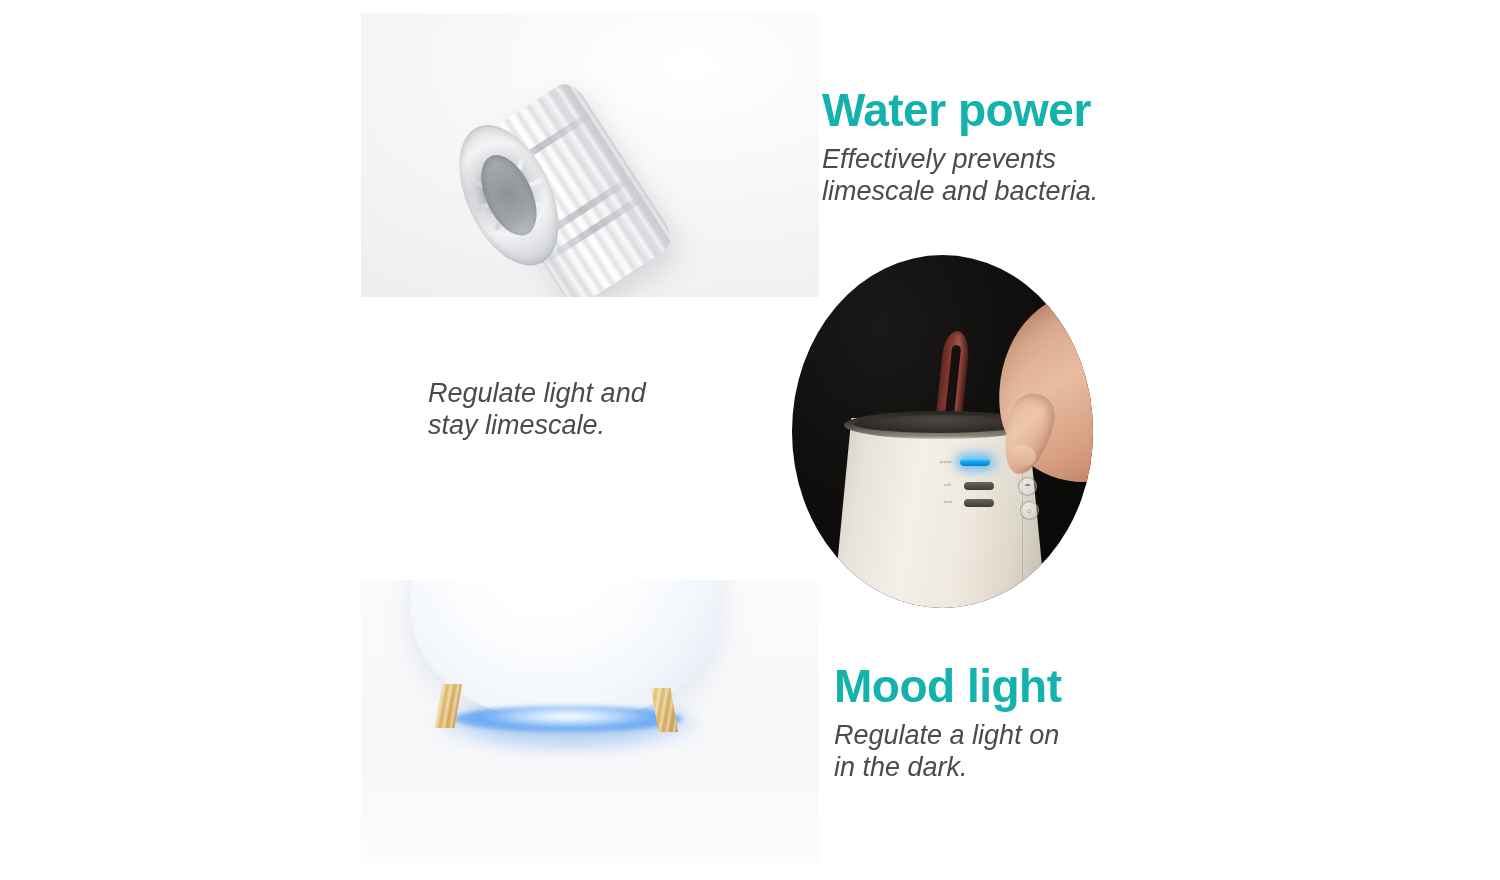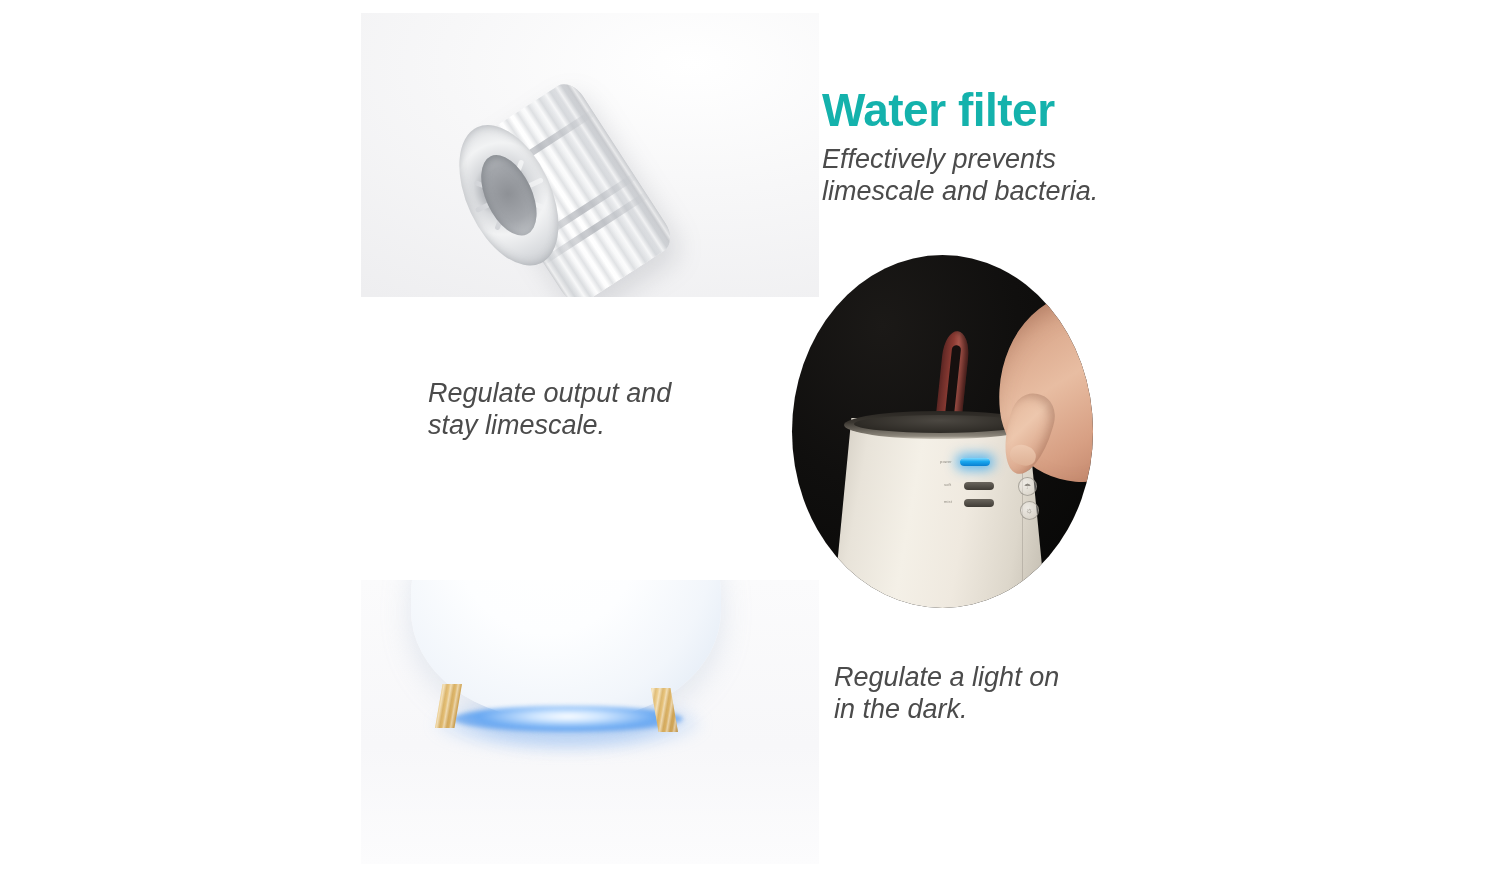--- a/index.html
+++ b/index.html
@@ -324,30 +324,30 @@
         <div class="spoke" style="transform:rotate(0deg)"></div>
         <div class="spoke" style="transform:rotate(45deg)"></div>
         <div class="spoke" style="transform:rotate(90deg)"></div>
         <div class="spoke" style="transform:rotate(135deg)"></div>
         <div class="filter-cap-inner"></div>
       </div>
     </div>
   </div>
 
   <div class="feature-text block-water">
-    <h2 class="feature-heading">Water filter</h2>
+    <h2 class="feature-heading">Water power</h2>
     <p class="feature-body">
       <span class="line">Effectively prevents</span>
       <span class="line">limescale and bacteria.</span>
     </p>
   </div>
 
   <div class="feature-text block-led">
     <p class="feature-body">
-      <span class="line">Regulate output and</span>
+      <span class="line">Regulate light and</span>
       <span class="line">stay limescale.</span>
     </p>
   </div>
 
   <div class="photo panel-led">
     <div class="led-strap"></div>
     <div class="led-device"></div>
     <div class="led-top-rim"></div>
     <div class="led-top-inner"></div>
     <div class="led-seam"></div>
@@ -377,19 +377,20 @@
 
   <div class="photo panel-mood">
     <div class="mood-glow-soft"></div>
     <div class="mood-body"></div>
     <div class="mood-glow"></div>
     <div class="mood-leg left"></div>
     <div class="mood-leg right"></div>
   </div>
 
   <div class="feature-text block-mood">
+    <h2 class="feature-heading">Mood light</h2>
     <p class="feature-body">
       <span class="line">Regulate a light on</span>
       <span class="line">in the dark.</span>
     </p>
   </div>
 
 </div>
 
 </body></html>

